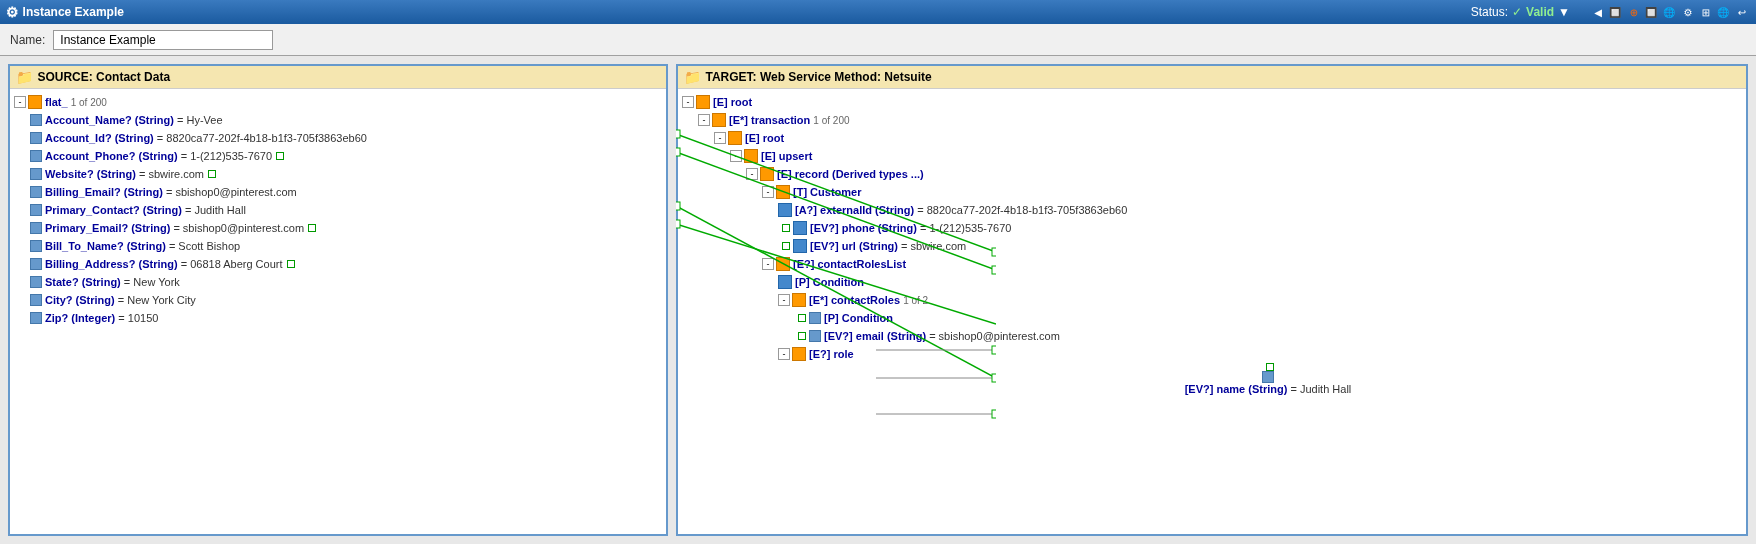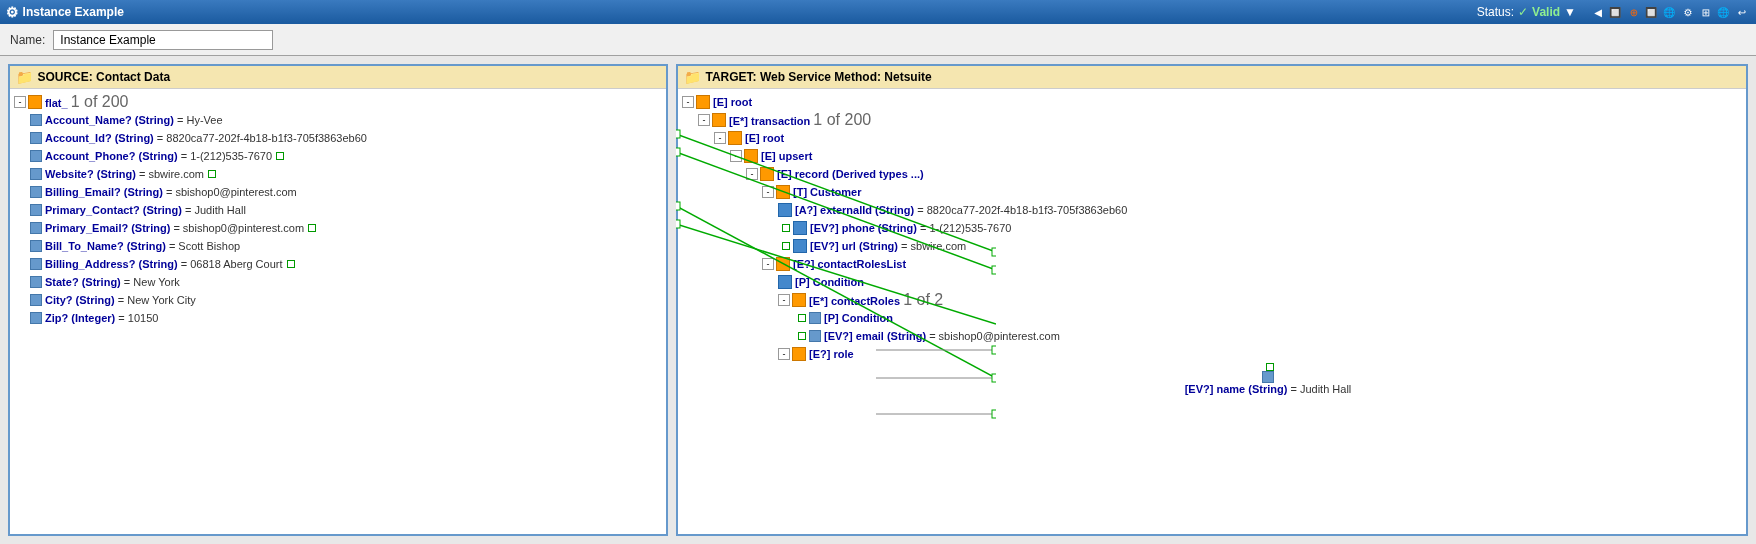--- a/index.html
+++ b/index.html
@@ -18,21 +18,21 @@
     #titlebar .title-left {
       display: flex;
       align-items: center;
       gap: 4px;
       font-weight: bold;
       font-size: 12px;
     }
     #titlebar .title-right {
       display: flex;
       align-items: center;
-      gap: 14px;
+      gap: 20px;
       font-size: 12px;
       text-align: center;
     }
     .status-section {
       display: flex;
       align-items: center;
       gap: 4px;
     }
     .status-valid {
       color: #90EE90;
@@ -187,21 +187,21 @@
     }
     .node-text .label {
       color: #000099;
       font-weight: bold;
     }
     .node-text .value {
       color: #333;
     }
     .node-text .badge {
       color: #666;
-      font-size: 16px;
+      font-size: 10px;
     }
 
     .connector-dot {
       width: 8px;
       height: 8px;
       border: 1px solid #009900;
       background: white;
       display: inline-block;
       margin-left: 4px;
       flex-shrink: 0;

